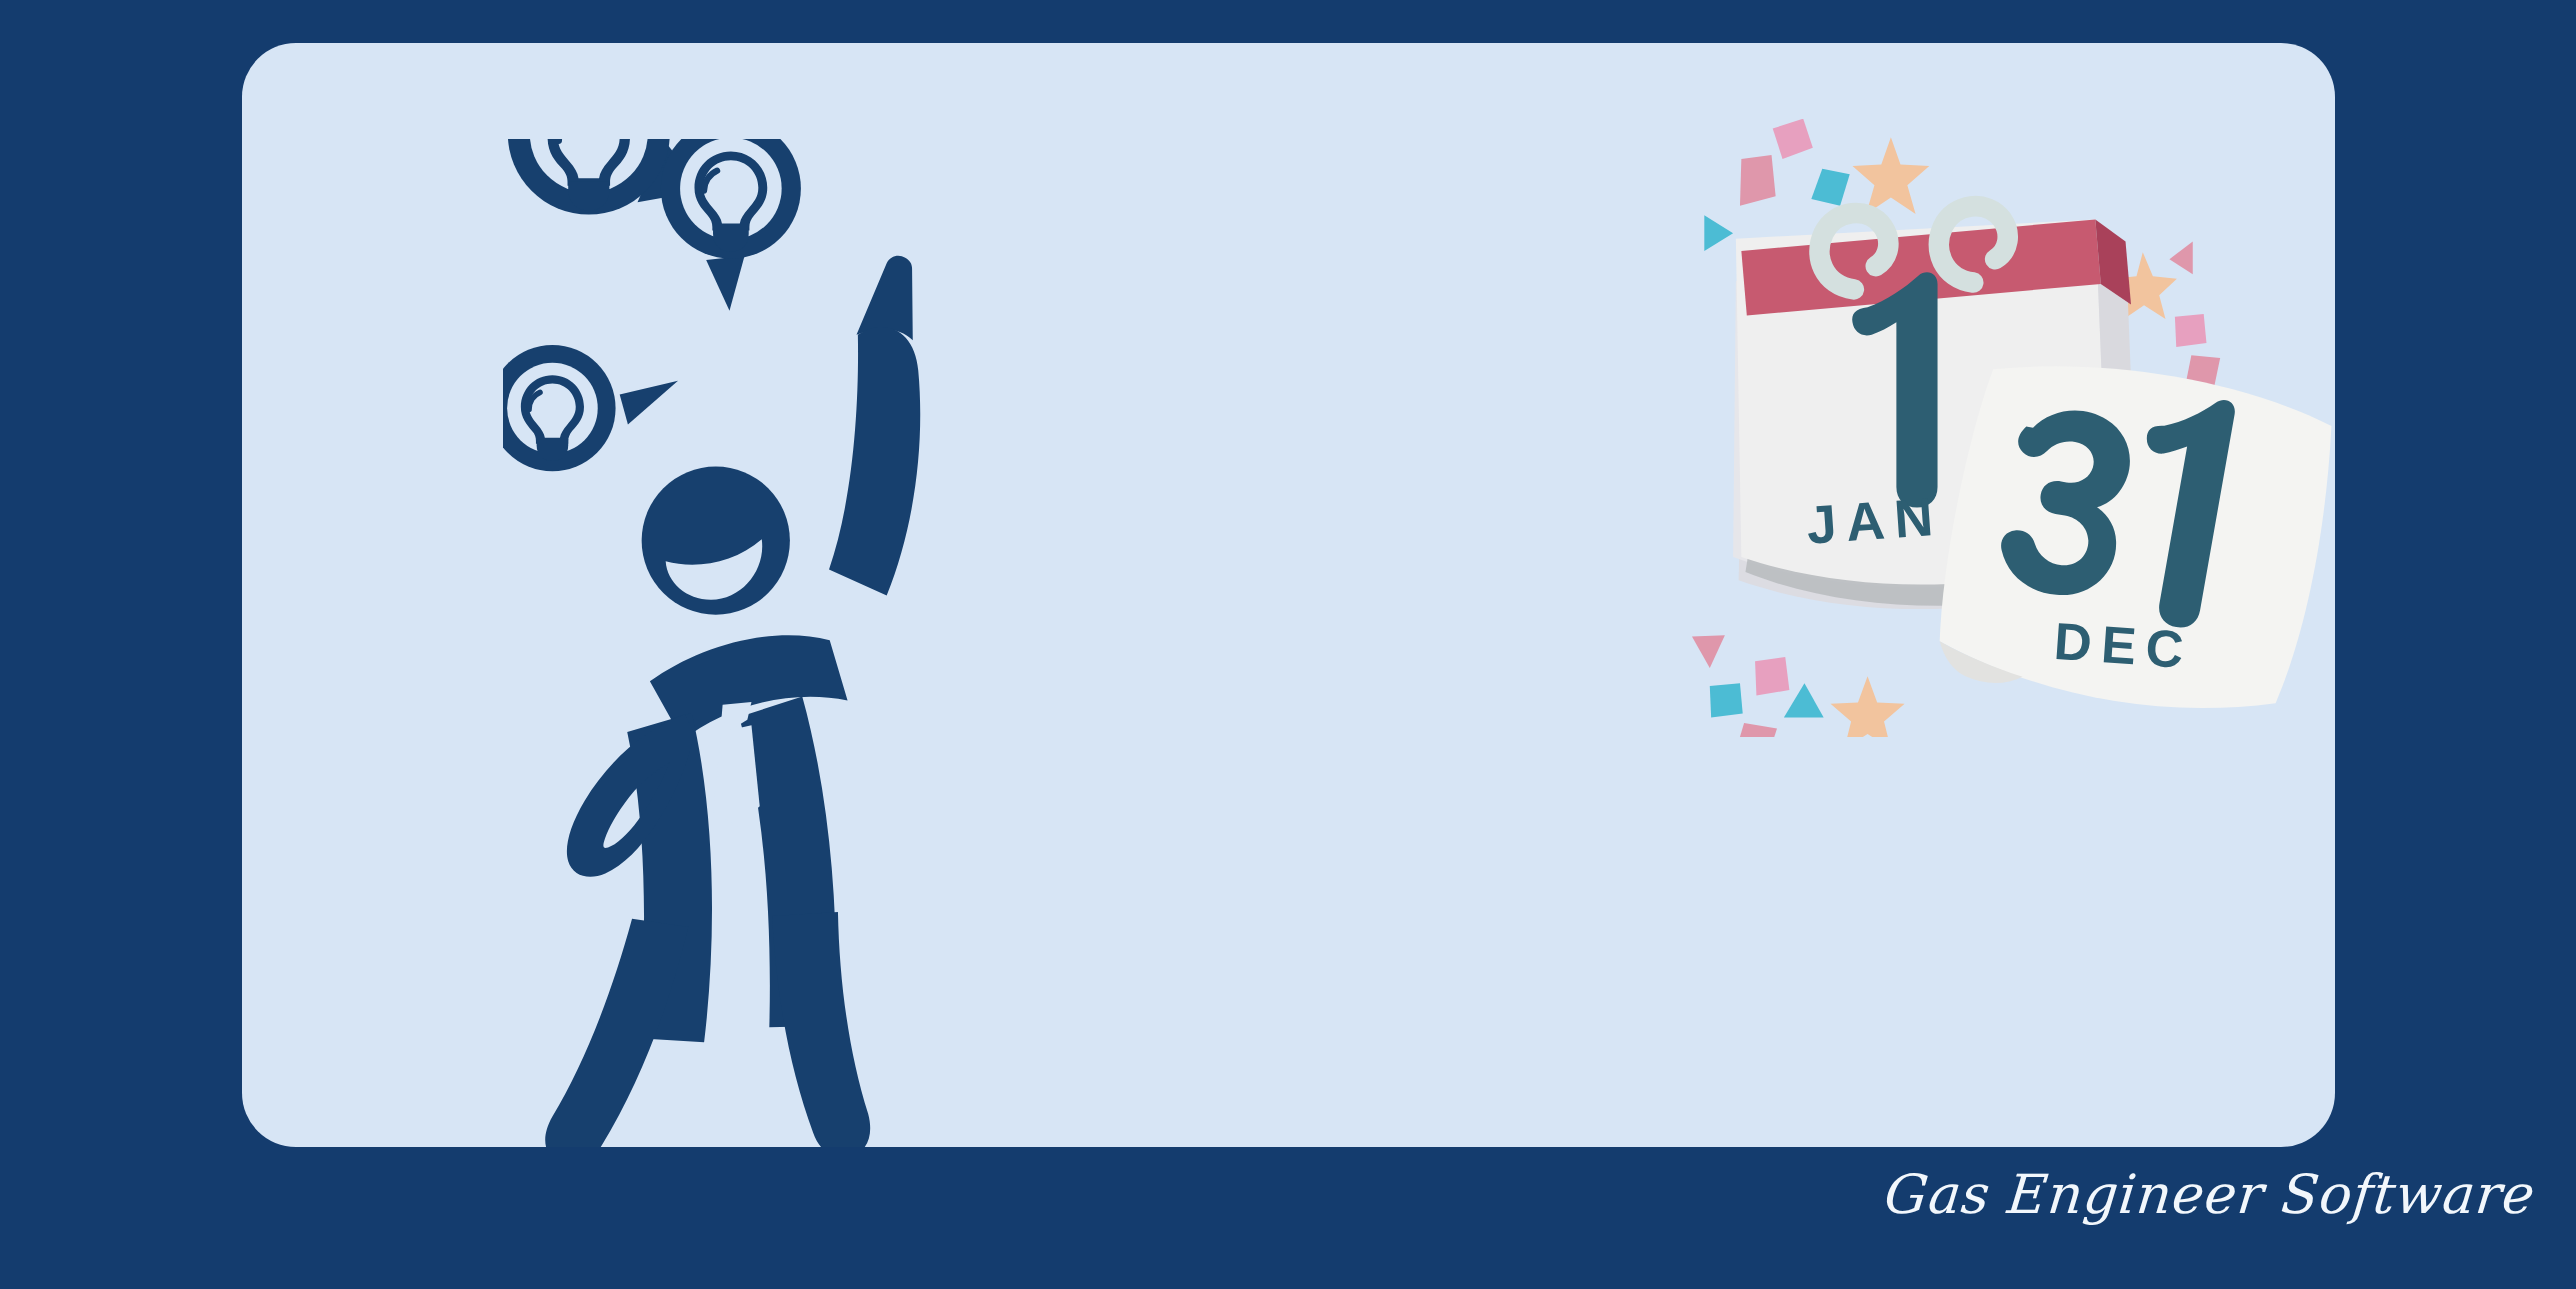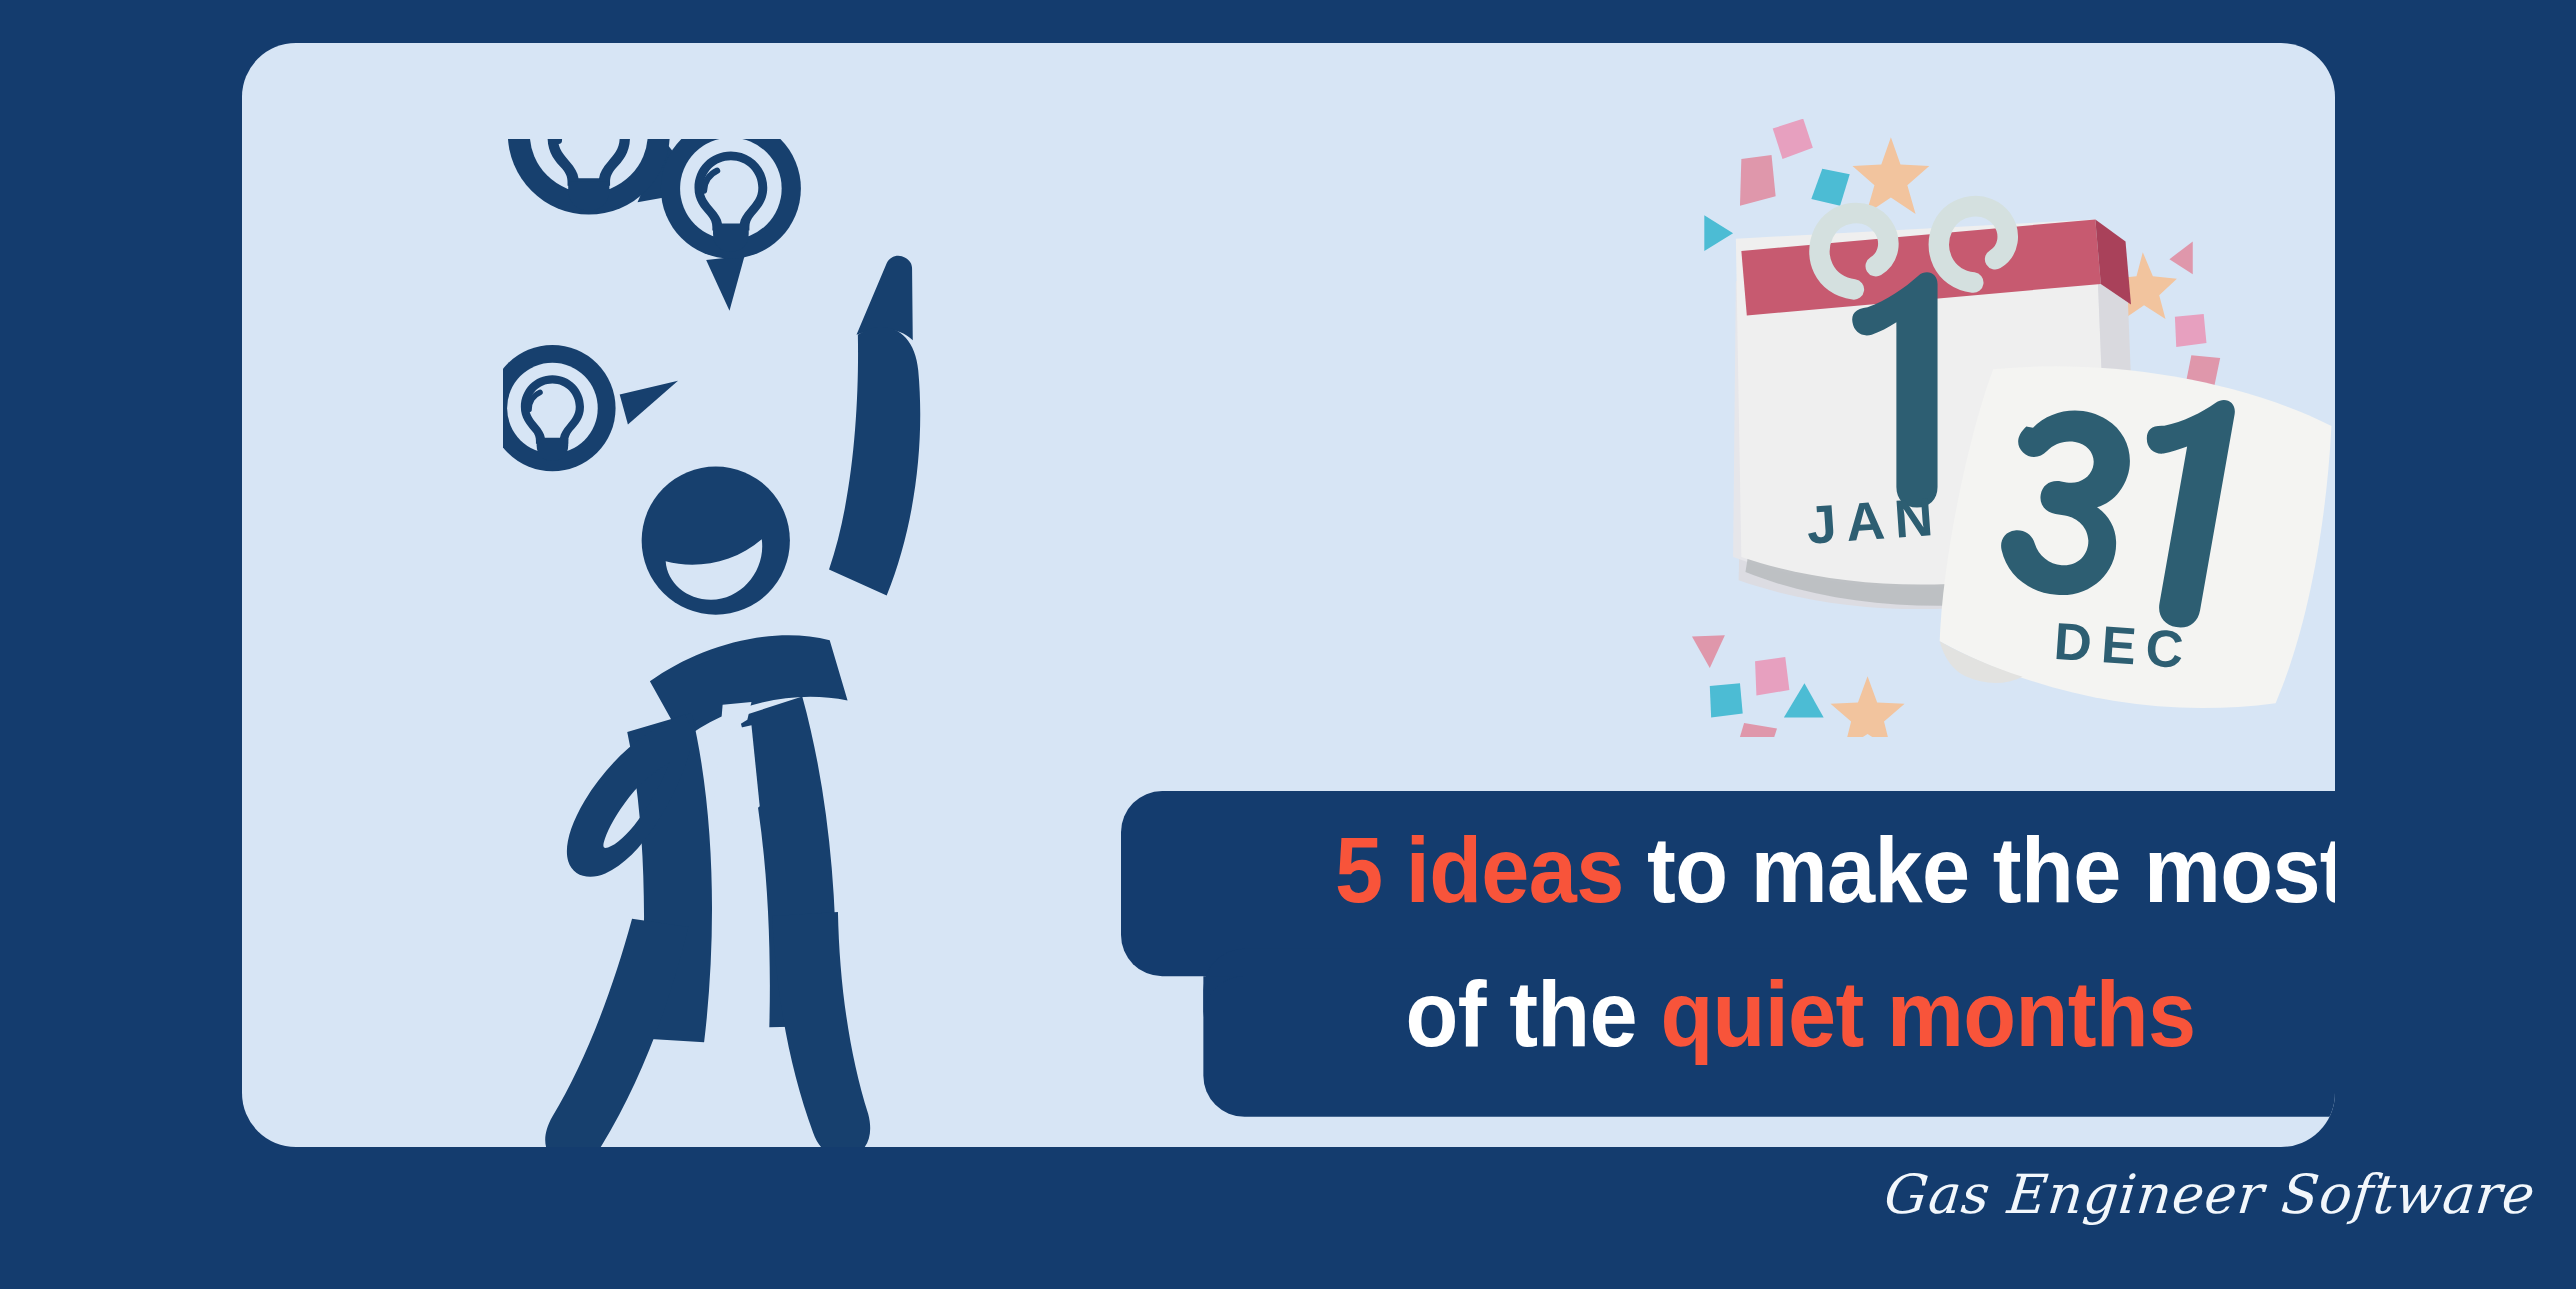--- a/index.html
+++ b/index.html
@@ -256,38 +256,19 @@
           <path d="M124 790 l44 -6 l6 48 l-48 8 z" fill="#e7a0bf"></path>
           <path d="M58 826 l44 -4 l4 44 l-46 6 z" fill="#4cbcd4"></path>
           <path d="M196 822 l28 50 l-58 0 z" fill="#4cbcd4"></path>
           <path d="M288 812 l14 38 l40 2 l-30 26 l10 40 l-34 -22 l-34 22 l10 -40 l-30 -26 l40 -2 z" fill="#f2c49e"></path>
           <path d="M108 880 l48 8 l-20 62 l-44 -16 z" fill="#df97ab"></path>
         </g>
 
       </svg>
     </div>
 
-    <div id="headline-banner">
-      <svg viewBox="0 0 2120 500" preserveAspectRatio="none" xmlns="http://www.w3.org/2000/svg" aria-hidden="true">
-
-        <path d="M60 0 H2060 a60 60 0 0 1 60 60 V210 a60 60 0 0 1 -60 60 H60 a60 60 0 0 1 -60 -60 V60 a60 60 0 0 1 60 -60 Z" fill="#143c6e"></path>
-
-        <path d="M180 230 H1880 a60 60 0 0 1 60 60 V415 a60 60 0 0 1 -60 60 H180 a60 60 0 0 1 -60 -60 V290 a60 60 0 0 1 60 -60 Z" fill="#143c6e"></path>
-
-        <path d="M120 270 H180 a60 60 0 0 0 -60 60 Z" fill="#143c6e"></path>
-        <path d="M1940 270 H1880 a60 60 0 0 1 60 60 Z" fill="#143c6e"></path>
-      </svg>
-
-      <div class="headline-line" id="headline-line-1">
-        <span class="hl-accent">5 ideas</span><span> to make the most</span>
-      </div>
-
-      <div class="headline-line" id="headline-line-2">
-        <span>of the </span><span class="hl-accent">quiet months</span>
-      </div>
-    </div>
 
   </div>
 
   <div id="logo-wordmark">Gas Engineer Software</div>
 
 </div>
 
 
 </body></html>

